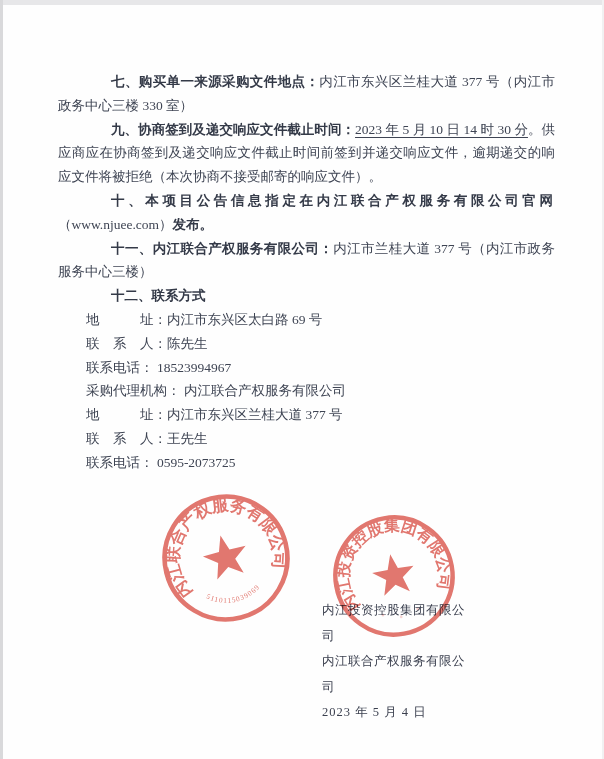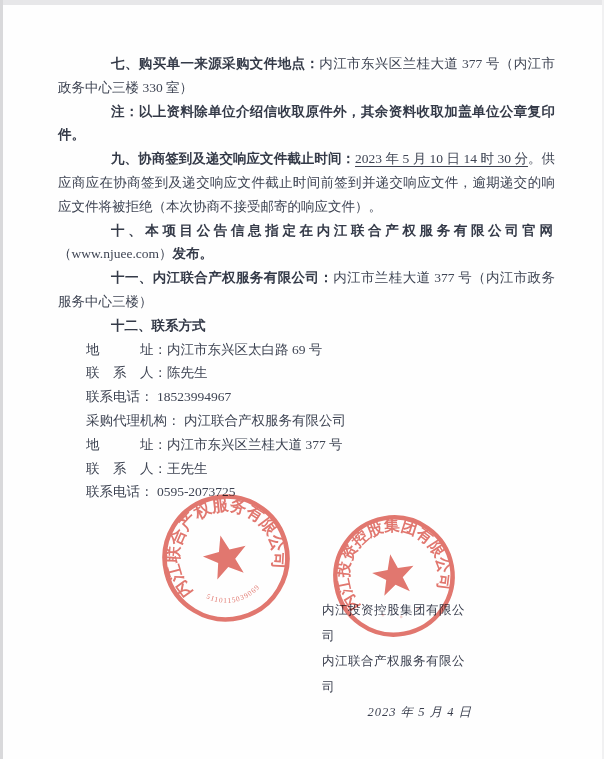--- a/index.html
+++ b/index.html
@@ -18,21 +18,21 @@
     font-family: "Liberation Serif", "DejaVu Serif", serif;
     color: var(--text-color);
   }
   .edge-top   { position:absolute; top:0; left:0; width:604px; height:5px; background:#e7e7e9; }
   .edge-left  { position:absolute; top:0; left:0; width:3px; height:759px; background:#d9d9db; }
   .edge-right { position:absolute; top:0; right:0; width:2px; height:759px; background:#f1f1f2; }
 
   .doc {
     position: absolute;
     left: 58px;
-    top: 52px;
+    top: 70px;
     width: 497px;
     font-size: 13.5px;
     line-height: 23.8px;
     text-align: justify;
   }
   .doc p { margin: 0; text-indent: 53px; }
   .bold { font-weight: bold; color: var(--heading-color); }
   .spread { letter-spacing: 2px; margin-top: 20px; }
   .underline { text-decoration: underline; text-decoration-thickness: 1px; text-underline-offset: 3px; }
 
@@ -43,21 +43,21 @@
   .signature {
     position: absolute;
     left: 322px;
     top: 598px;
     width: 150px;
     font-size: 12.5px;
     line-height: 25.5px;
     letter-spacing: 0.5px;
     color: #3a3f4e;
   }
-  .signature .date { text-align: right; letter-spacing: 1px; font-style: italic; }
+  .signature .date { text-align: left; letter-spacing: 1px; }
 
   .stamp {
     position: absolute;
     mix-blend-mode: multiply;
     opacity: 0.85;
   }
   .stamp-left  { left: 160px; top: 492px; width: 132px; height: 132px; transform: rotate(-14deg); }
   .stamp-right { left: 331px; top: 513px; width: 126px; height: 126px; transform: rotate(-10deg); }
   .stamp text { fill: var(--stamp-red); font-family: "Liberation Serif", "DejaVu Serif", serif; }
 </style>
@@ -66,21 +66,20 @@
 
 <div class="page">
   <div class="edge-top"></div>
   <div class="edge-left"></div>
   <div class="edge-right"></div>
 
   <div class="doc">
     <p><span class="bold">七、购买单一来源采购文件地点：</span><span>内江市东兴区兰桂大道 377 号（内江市政务中心三楼 330 室）</span></p>
 
 
-    <p><span class="bold">注：以上资料除单位介绍信收取原件外，其余资料收取加盖单位公章复印件。</span></p>
 
     <p><span class="bold">九、协商签到及递交响应文件截止时间：</span><span class="underline">2023 年 5 月 10 日 14 时 30 分</span><span>。供应商应在协商签到及递交响应文件截止时间前签到并递交响应文件，逾期递交的响应文件将被拒绝（本次协商不接受邮寄的响应文件）。</span></p>
 
     <p><span class="bold spread">十、本项目公告信息指定在内江联合产权服务有限公司官网</span><span>（www.njuee.com）</span><span class="bold">发布。</span></p>
 
     <p><span class="bold">十一、内江联合产权服务有限公司：</span><span>内江市兰桂大道 377 号（内江市政务服务中心三楼）</span></p>
 
     <p><span class="bold">十二、联系方式</span></p>
 
     <div class="contacts">

